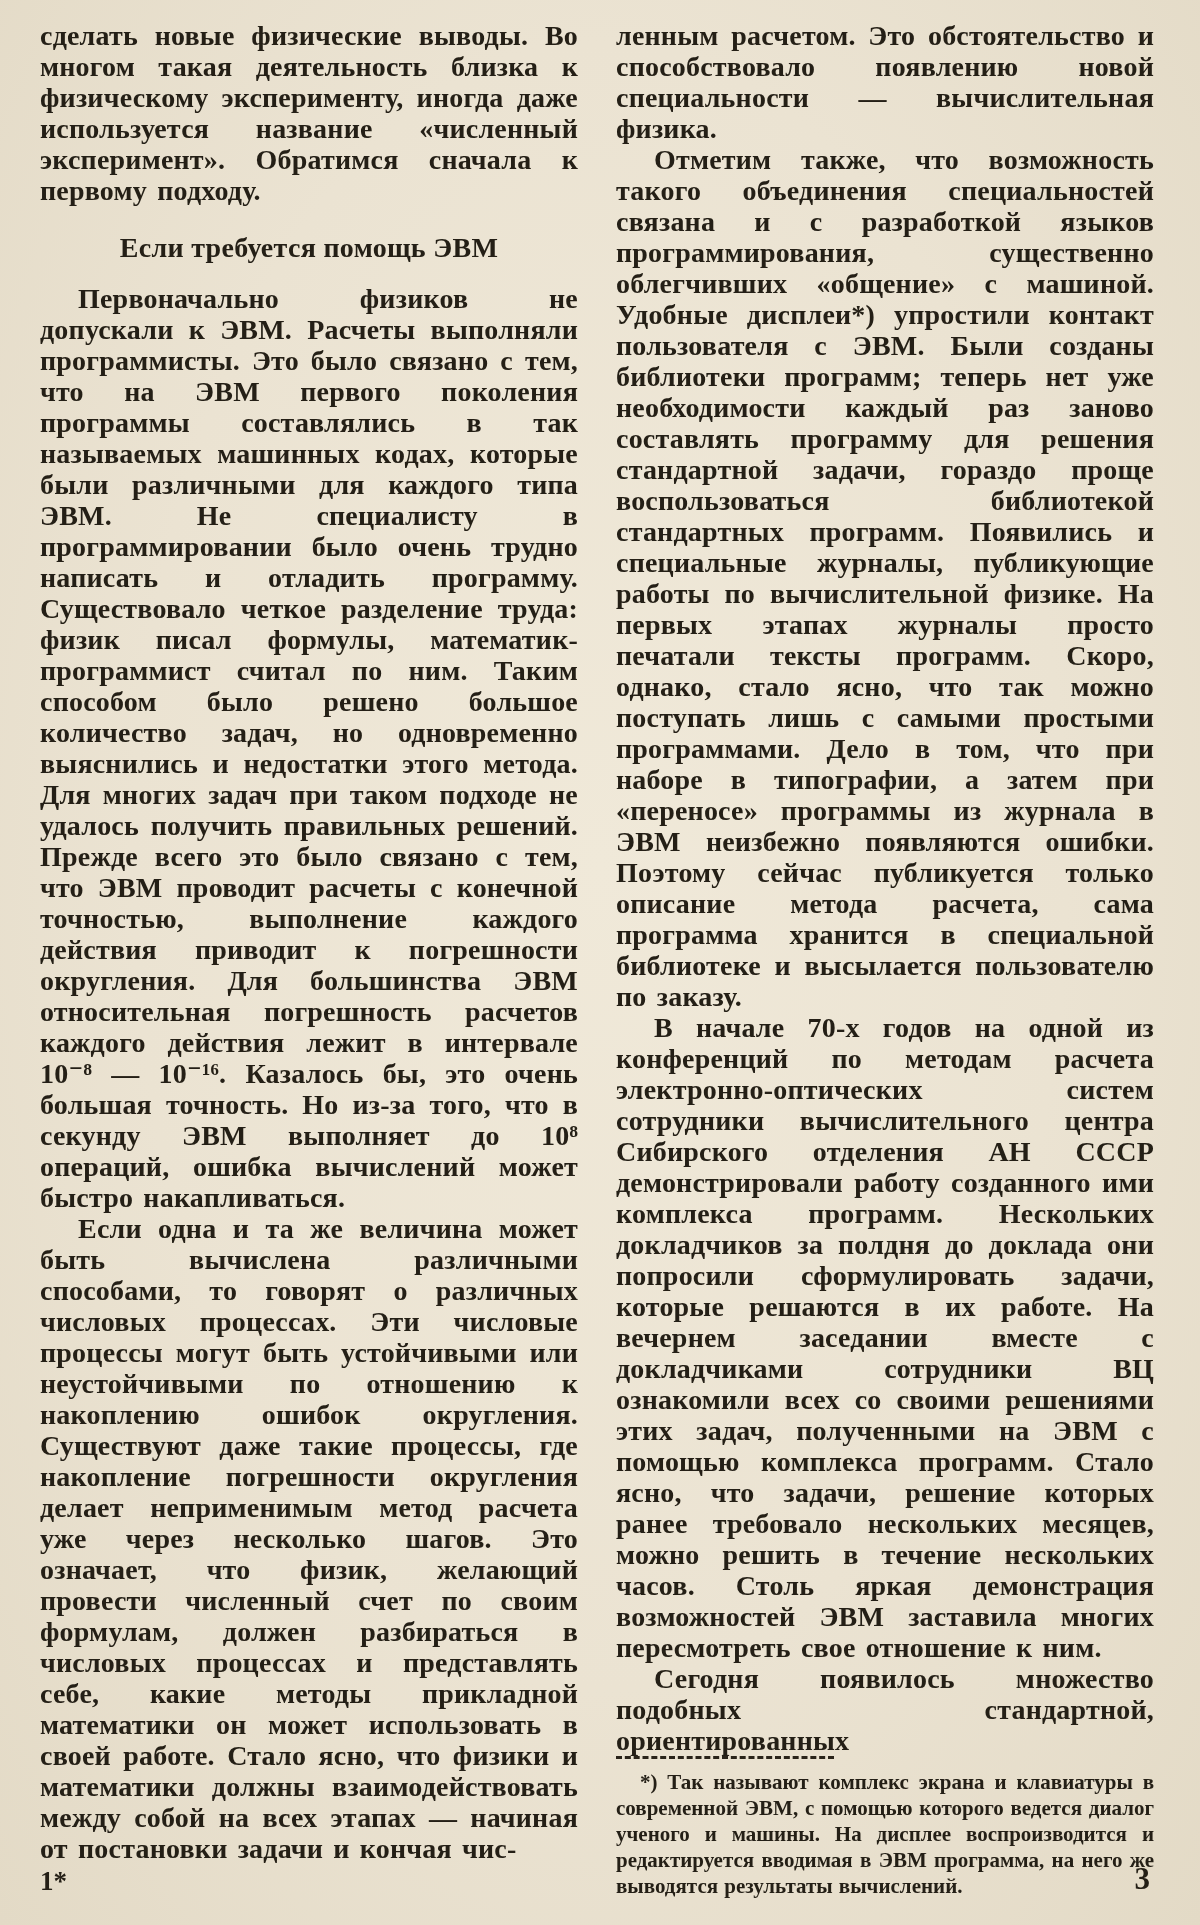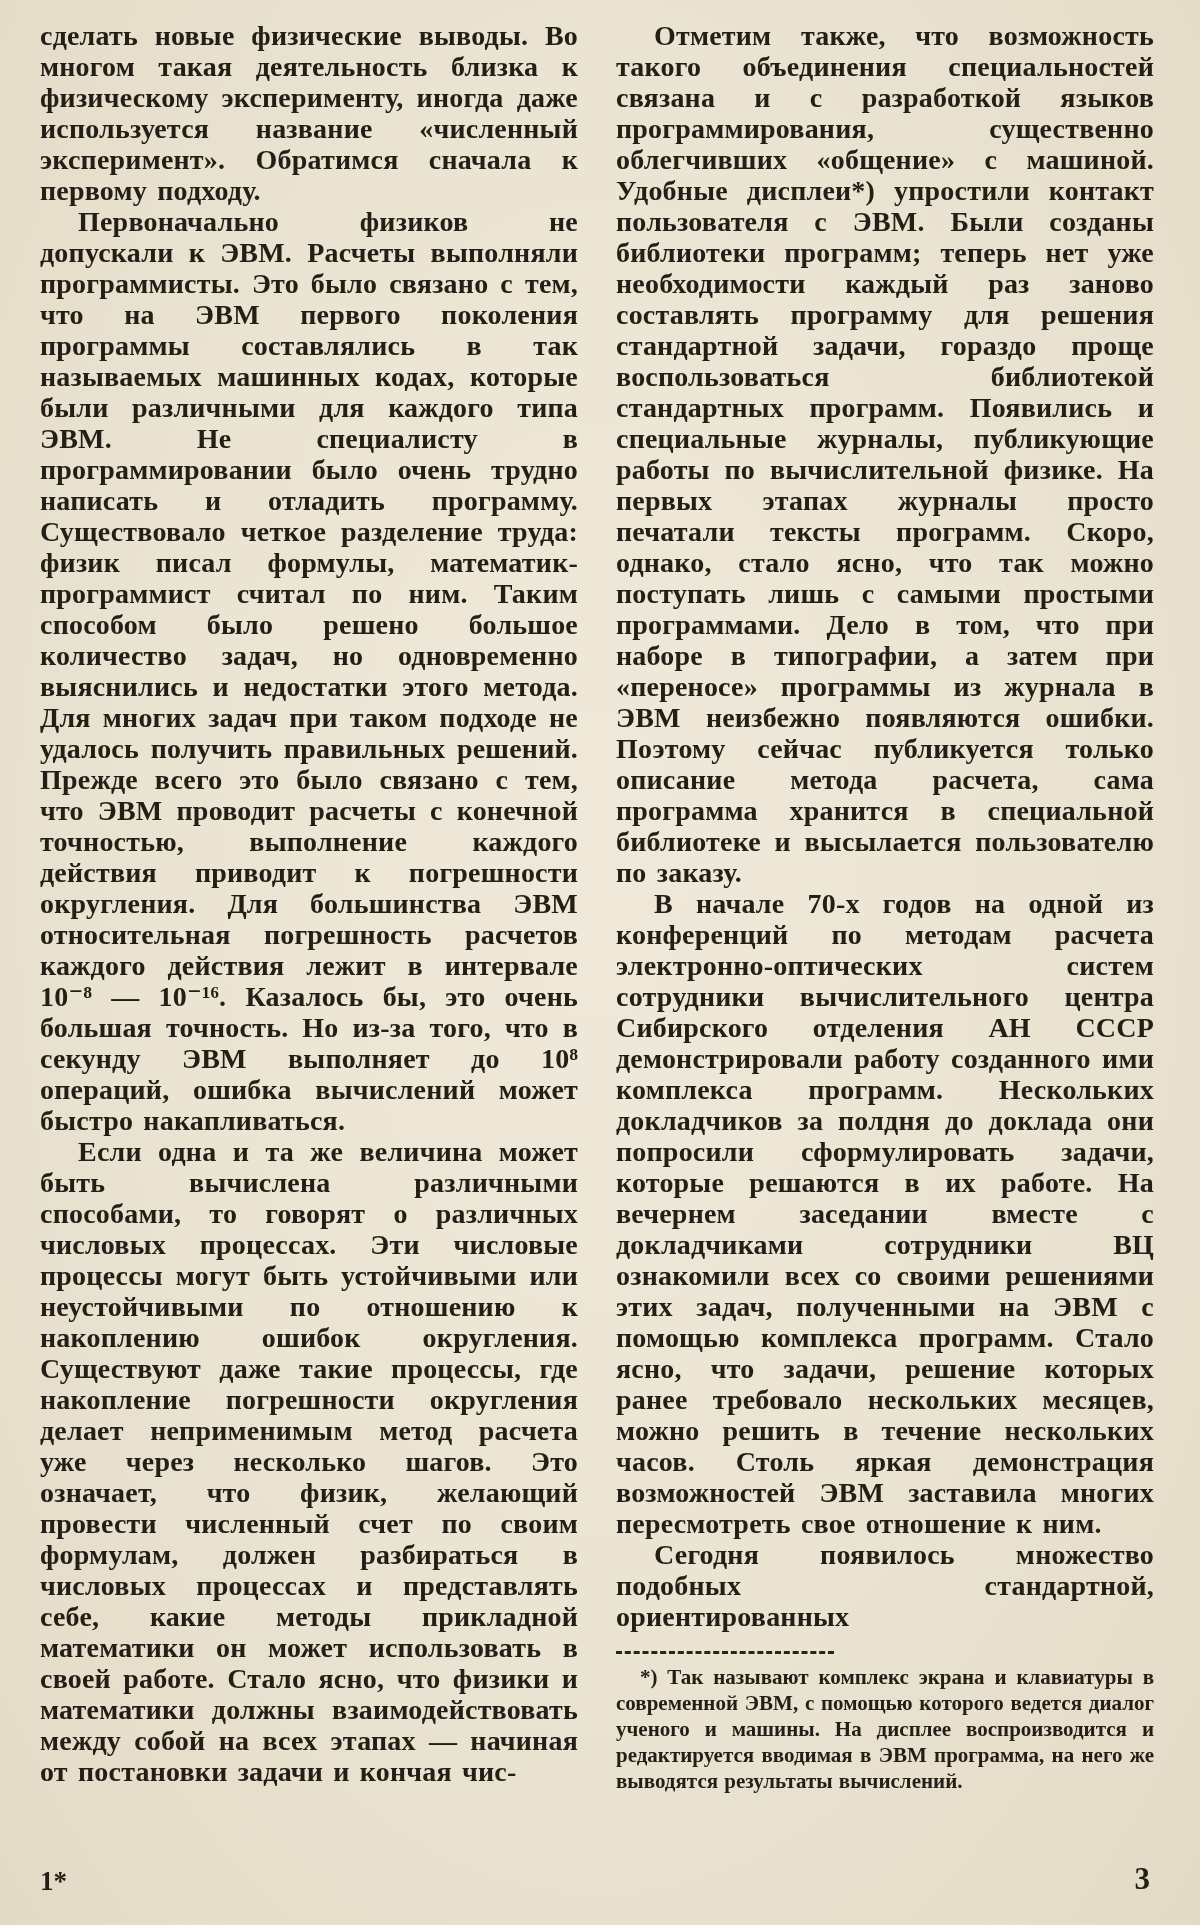--- a/index.html
+++ b/index.html
@@ -86,25 +86,27 @@
 </style>
 </head>
 <body>
 
 <div class="page">
 
   <div class="columns">
 
     <div class="col">
       <p class="body-text">сделать новые физические выводы. Во многом такая деятельность близка к физическому эксперименту, иногда даже используется название «численный эксперимент». Обратимся сначала к первому подходу.</p>
+      <h2 class="heading">Если требуется помощь ЭВМ</h2>
       <p class="body-text indent">Первоначально физиков не допускали к ЭВМ. Расчеты выполняли программисты. Это было связано с тем, что на ЭВМ первого поколения программы составлялись в так называемых машинных кодах, которые были различными для каждого типа ЭВМ. Не специалисту в программировании было очень трудно написать и отладить программу. Существовало четкое разделение труда: физик писал формулы, математик-программист считал по ним. Таким способом было решено большое количество задач, но одновременно выяснились и недостатки этого метода. Для многих задач при таком подходе не удалось получить правильных решений. Прежде всего это было связано с тем, что ЭВМ проводит расчеты с конечной точностью, выполнение каждого действия приводит к погрешности округления. Для большинства ЭВМ относительная погрешность расчетов каждого действия лежит в интервале 10⁻⁸ — 10⁻¹⁶. Казалось бы, это очень большая точность. Но из-за того, что в секунду ЭВМ выполняет до 10⁸ операций, ошибка вычислений может быстро накапливаться.</p>
       <p class="body-text indent">Если одна и та же величина может быть вычислена различными способами, то говорят о различных числовых процессах. Эти числовые процессы могут быть устойчивыми или неустойчивыми по отношению к накоплению ошибок округления. Существуют даже такие процессы, где накопление погрешности округления делает неприменимым метод расчета уже через несколько шагов. Это означает, что физик, желающий провести численный счет по своим формулам, должен разбираться в числовых процессах и представлять себе, какие методы прикладной математики он может использовать в своей работе. Стало ясно, что физики и математики должны взаимодействовать между собой на всех этапах — начиная от постановки задачи и кончая чис-</p>
     </div>
 
     <div class="col">
+      <p class="body-text">ленным расчетом. Это обстоятельство и способствовало появлению новой специальности — вычислительная физика.</p>
       <p class="body-text indent">Отметим также, что возможность такого объединения специальностей связана и с разработкой языков программирования, существенно облегчивших «общение» с машиной. Удобные дисплеи*) упростили контакт пользователя с ЭВМ. Были созданы библиотеки программ; теперь нет уже необходимости каждый раз заново составлять программу для решения стандартной задачи, гораздо проще воспользоваться библиотекой стандартных программ. Появились и специальные журналы, публикующие работы по вычислительной физике. На первых этапах журналы просто печатали тексты программ. Скоро, однако, стало ясно, что так можно поступать лишь с самыми простыми программами. Дело в том, что при наборе в типографии, а затем при «переносе» программы из журнала в ЭВМ неизбежно появляются ошибки. Поэтому сейчас публикуется только описание метода расчета, сама программа хранится в специальной библиотеке и высылается пользователю по заказу.</p>
       <p class="body-text indent">В начале 70-х годов на одной из конференций по методам расчета электронно-оптических систем сотрудники вычислительного центра Сибирского отделения АН СССР демонстрировали работу созданного ими комплекса программ. Нескольких докладчиков за полдня до доклада они попросили сформулировать задачи, которые решаются в их работе. На вечернем заседании вместе с докладчиками сотрудники ВЦ ознакомили всех со своими решениями этих задач, полученными на ЭВМ с помощью комплекса программ. Стало ясно, что задачи, решение которых ранее требовало нескольких месяцев, можно решить в течение нескольких часов. Столь яркая демонстрация возможностей ЭВМ заставила многих пересмотреть свое отношение к ним.</p>
       <p class="body-text indent">Сегодня появилось множество подобных стандартной, ориентированных</p>
 
       <div class="footnote">
         <div class="footnote-rule"></div>
         <p class="footnote-text">*) Так называют комплекс экрана и клавиатуры в современной ЭВМ, с помощью которого ведется диалог ученого и машины. На дисплее воспроизводится и редактируется вводимая в ЭВМ программа, на него же выводятся результаты вычислений.</p>
       </div>
     </div>
 

